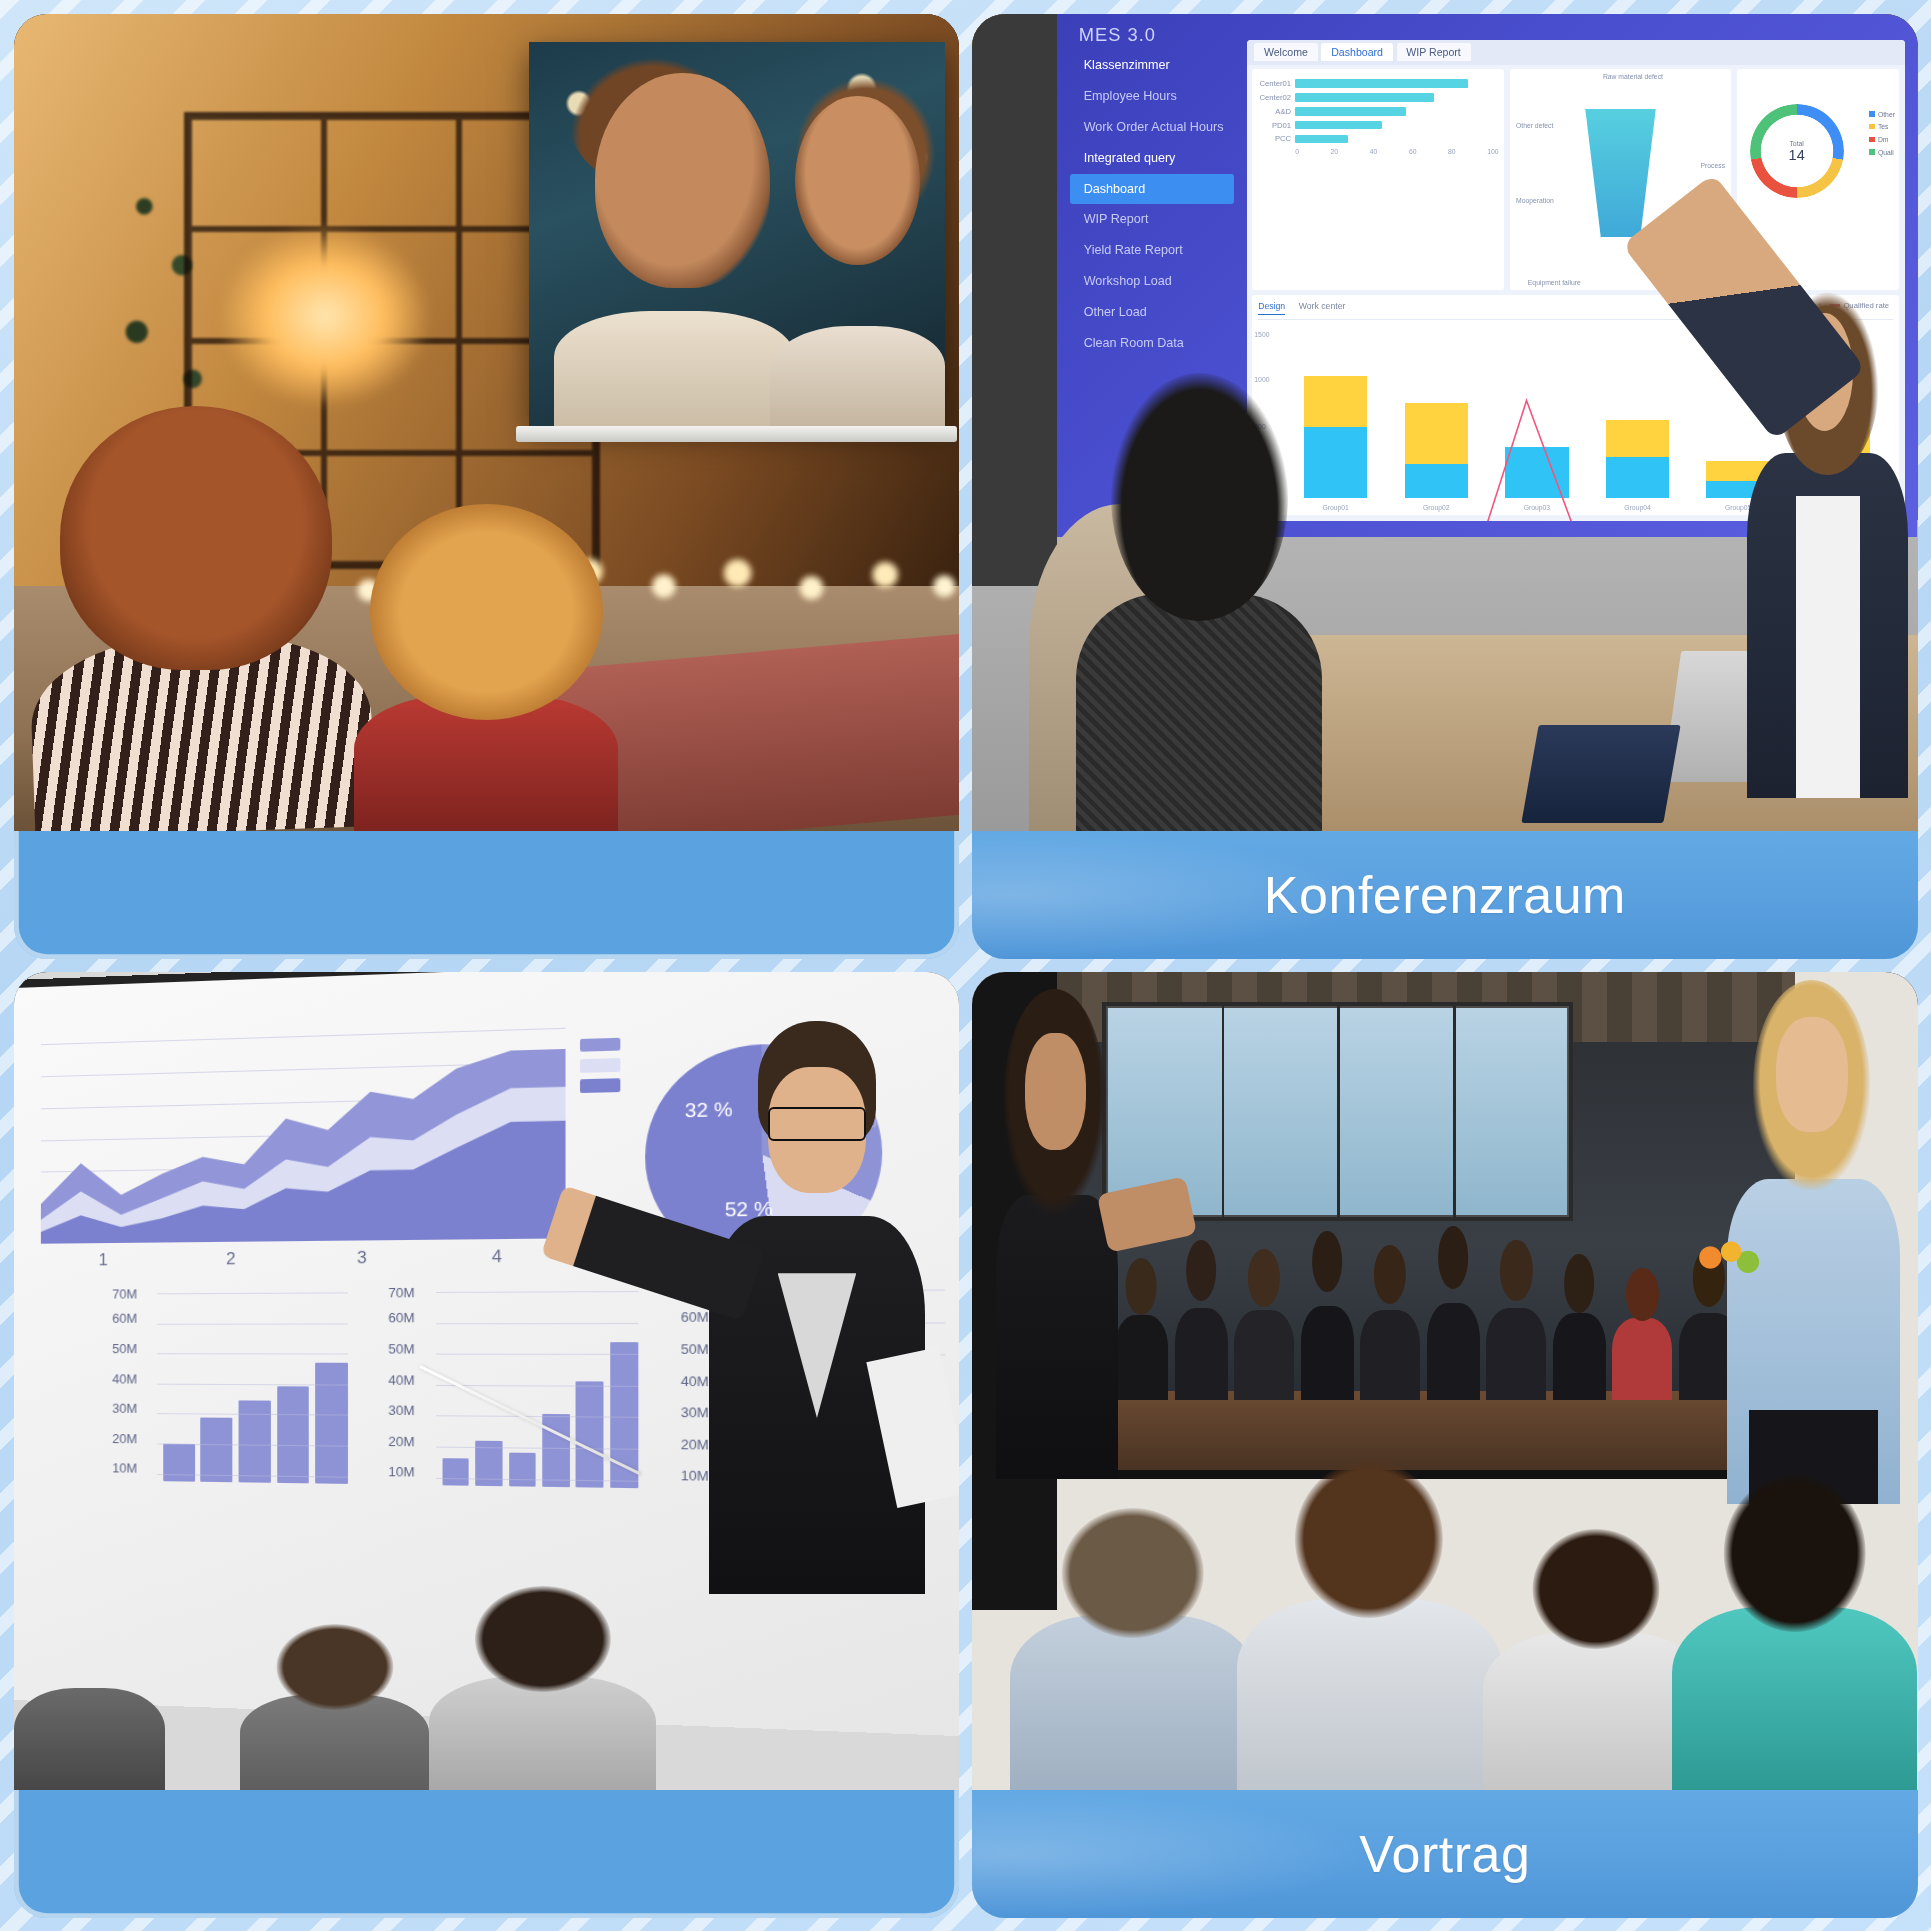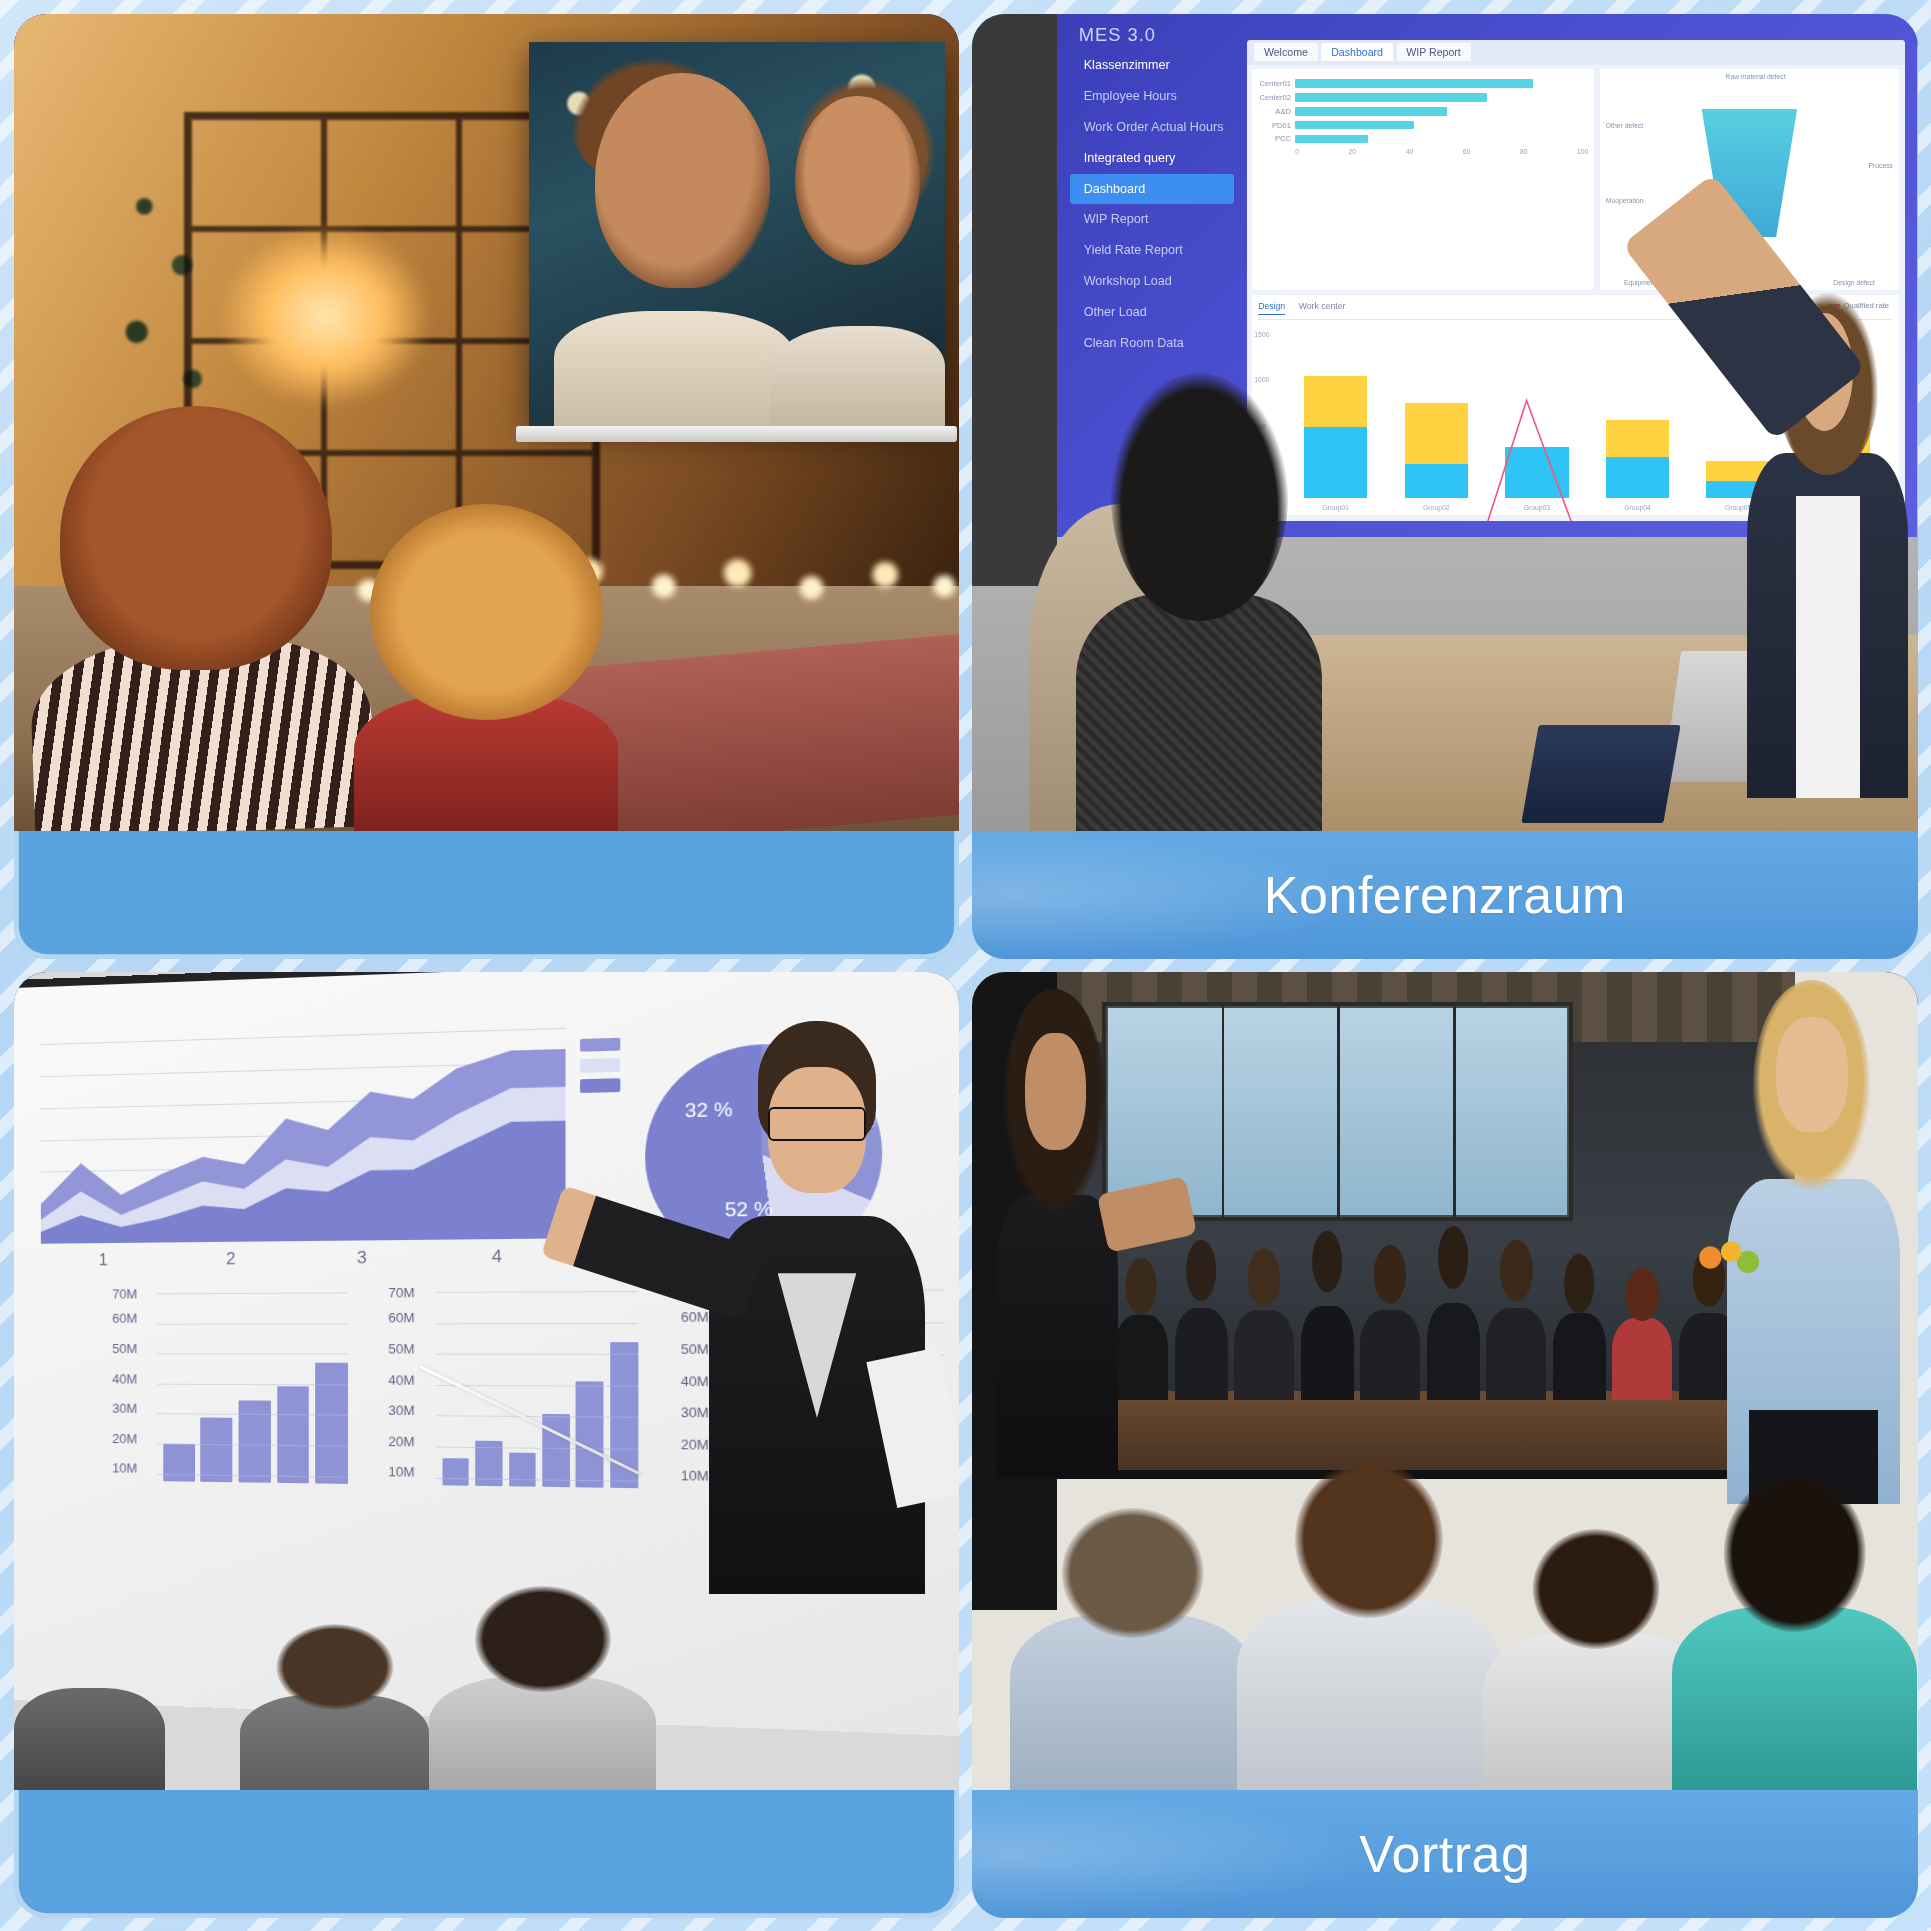--- a/index.html
+++ b/index.html
@@ -198,21 +198,21 @@
     border-radius:40% 40% 0 0;
   }
   .couch{
     position:absolute; right:-2%; bottom:0; width:44%; height:22%;
     background:linear-gradient(180deg,#b06055,#7e3c33);
     border-radius:29px 0 0 0;
     transform: rotate(-5deg);
   }
 
   
-  .scene-conf{ position:absolute; inset:0; background:#5eead4; }
+  .scene-conf{ position:absolute; inset:0; background:#a16207; }
   .conf-wallL{ position:absolute; left:0; top:0; width:9%; height:70%; background:#3a3a3a;}
   .proj-screen{
     position:absolute; left:9%; top:0; width:91%; height:64%;
     background: linear-gradient(135deg,#3b3fb8 0%, #4a4fd0 40%, #5b5fe0 100%);
     overflow:hidden;
   }
   .mes-title{ position:absolute; left:2.5%; top:2%; color:#cfd4ff; font-size:18.3px; letter-spacing:1px;}
   .conf-sidebar{
     position:absolute; left:1.5%; top:7%; width:19%; bottom:4%;
     color:#c6cbf5; font-size:12.6px; line-height:2.45;
@@ -540,20 +540,33 @@
               <div class="wcard c2">
                 <div class="tagtl">Raw material defect</div>
                 <div class="tag2">Other defect</div>
                 <div class="tag3">Mooperation</div>
                 <div class="tag4">Process</div>
                 <div class="tag5">Equipment failure</div>
                 <div class="tag6">Design defect</div>
                 <div class="funnel"></div>
               </div>
 
+              <div class="wcard c3">
+                <div class="donut"></div>
+                <div class="donut-center">
+                  <span>Total</span>
+                  <b>14</b>
+                </div>
+                <div class="legend-mini">
+                  <div><i style="background:#3f8ef5"></i><span>Other</span></div>
+                  <div><i style="background:#f6c445"></i><span>Tes</span></div>
+                  <div><i style="background:#e8523f"></i><span>Dm</span></div>
+                  <div><i style="background:#4fc27a"></i><span>Quali</span></div>
+                </div>
+              </div>
             </div>
 
             <div class="bottomcard">
               <div class="bc-tabs">
                 <span class="on">Design</span>
                 <span>Work center</span>
               </div>
               <div class="bc-legend">
                 <span><i style="background:#2fc4f5"></i><span>Inspection</span></span>
                 <span><i style="background:#ffd23f"></i><span>Unqualified</span></span>

